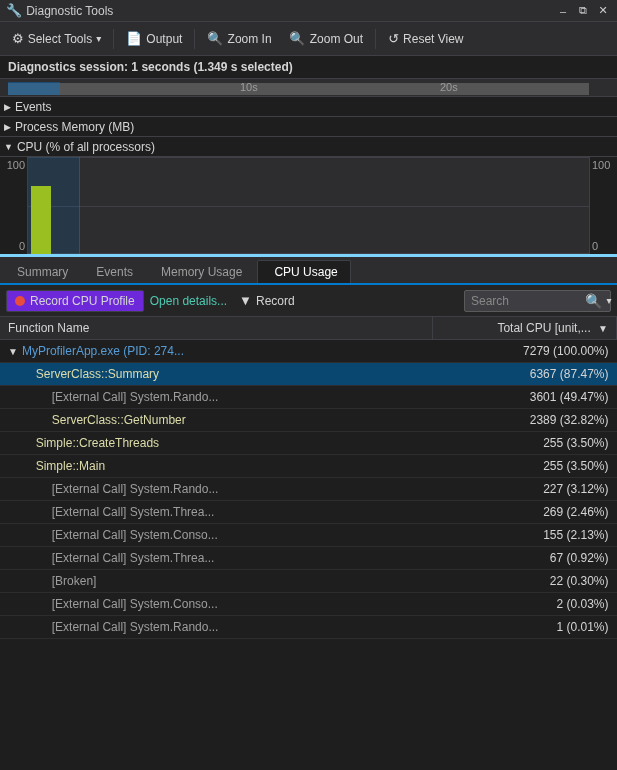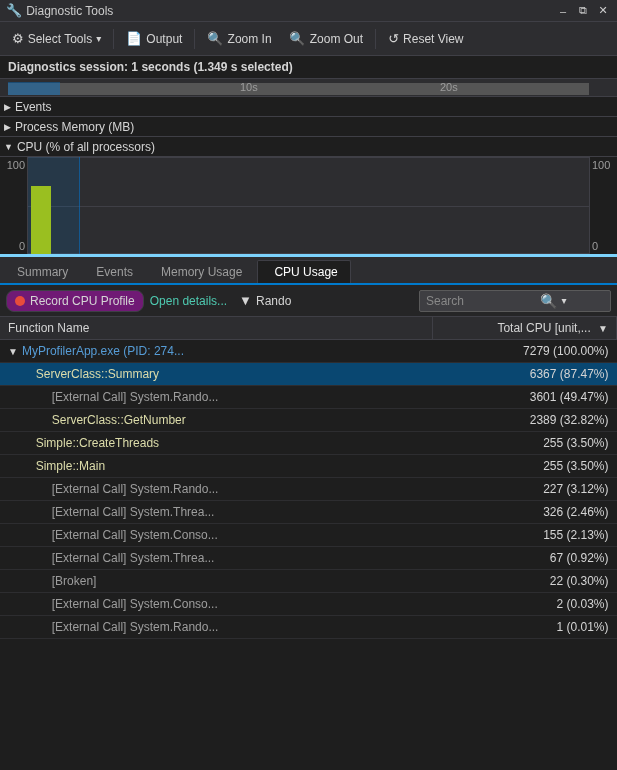--- a/index.html
+++ b/index.html
@@ -205,25 +205,25 @@
       padding: 0 6px;
       gap: 6px;
       border-bottom: 1px solid #3f3f46;
     }
     .record-btn {
       display: flex;
       align-items: center;
       gap: 5px;
       padding: 3px 8px;
       border: 1px solid #3f3f46;
-      background: #701a75;
-      color: #d4d4d4;
-      font-size: 12px;
-      cursor: pointer;
-      border-radius: 8px;
+      background: #6d28d9;
+      color: #d4d4d4;
+      font-size: 12px;
+      cursor: pointer;
+      border-radius: 2px;
     }
     .record-icon {
       width: 10px;
       height: 10px;
       background: #e74c3c;
       border-radius: 50%;
       display: inline-block;
     }
     .open-details-link {
       color: #4ec9b0;
@@ -244,21 +244,21 @@
     }
     .search-box {
       display: flex;
       align-items: center;
       margin-left: auto;
       background: #3e3e42;
       border: 1px solid #5a5a5a;
       border-radius: 2px;
       padding: 2px 6px;
       gap: 4px;
-      width: 192px;
+      width: 147px;
     }
     .search-box input {
       background: transparent;
       border: none;
       color: #d4d4d4;
       font-size: 12px;
       outline: none;
       width: 110px;
     }
     .search-box input::placeholder {
@@ -433,21 +433,21 @@
   <div class="cpu-panel-toolbar">
     <button class="record-btn">
       <span class="record-icon"></span>
       <span>Record CPU Profile</span>
     </button>
     <a class="open-details-link" href="#">
       <span>Open details...</span>
     </a>
     <button class="filter-btn">
       <span style="font-size:13px;">▼</span>
-      <span>Rando</span>
+      <span>Record</span>
     </button>
     <div class="search-box">
       <input type="text" placeholder="Search" style="">
       <span style="font-size:14px; cursor:pointer;">🔍</span>
       <span style="font-size:10px; cursor:pointer;">▾</span>
     </div>
   </div>
 
   <div class="table-container">
     <table class="data-table">
@@ -486,21 +486,21 @@
           <tr>
             <td style="padding-left: 24px;"><span style="margin-right:4px; color:transparent; font-size:10px;">▶</span><span class="fn-yellow">Simple::Main</span></td>
             <td class="td-cpu">255 (3.50%)</td>
           </tr>
           <tr>
             <td style="padding-left: 40px;"><span style="margin-right:4px; color:transparent; font-size:10px;">▶</span><span class="fn-gray">[External Call] System.Rando...</span></td>
             <td class="td-cpu">227 (3.12%)</td>
           </tr>
           <tr>
             <td style="padding-left: 40px;"><span style="margin-right:4px; color:transparent; font-size:10px;">▶</span><span class="fn-gray">[External Call] System.Threa...</span></td>
-            <td class="td-cpu">326 (2.46%)</td>
+            <td class="td-cpu">269 (2.46%)</td>
           </tr>
           <tr>
             <td style="padding-left: 40px;"><span style="margin-right:4px; color:transparent; font-size:10px;">▶</span><span class="fn-gray">[External Call] System.Conso...</span></td>
             <td class="td-cpu">155 (2.13%)</td>
           </tr>
           <tr>
             <td style="padding-left: 40px;"><span style="margin-right:4px; color:transparent; font-size:10px;">▶</span><span class="fn-gray">[External Call] System.Threa...</span></td>
             <td class="td-cpu">67 (0.92%)</td>
           </tr>
           <tr>

